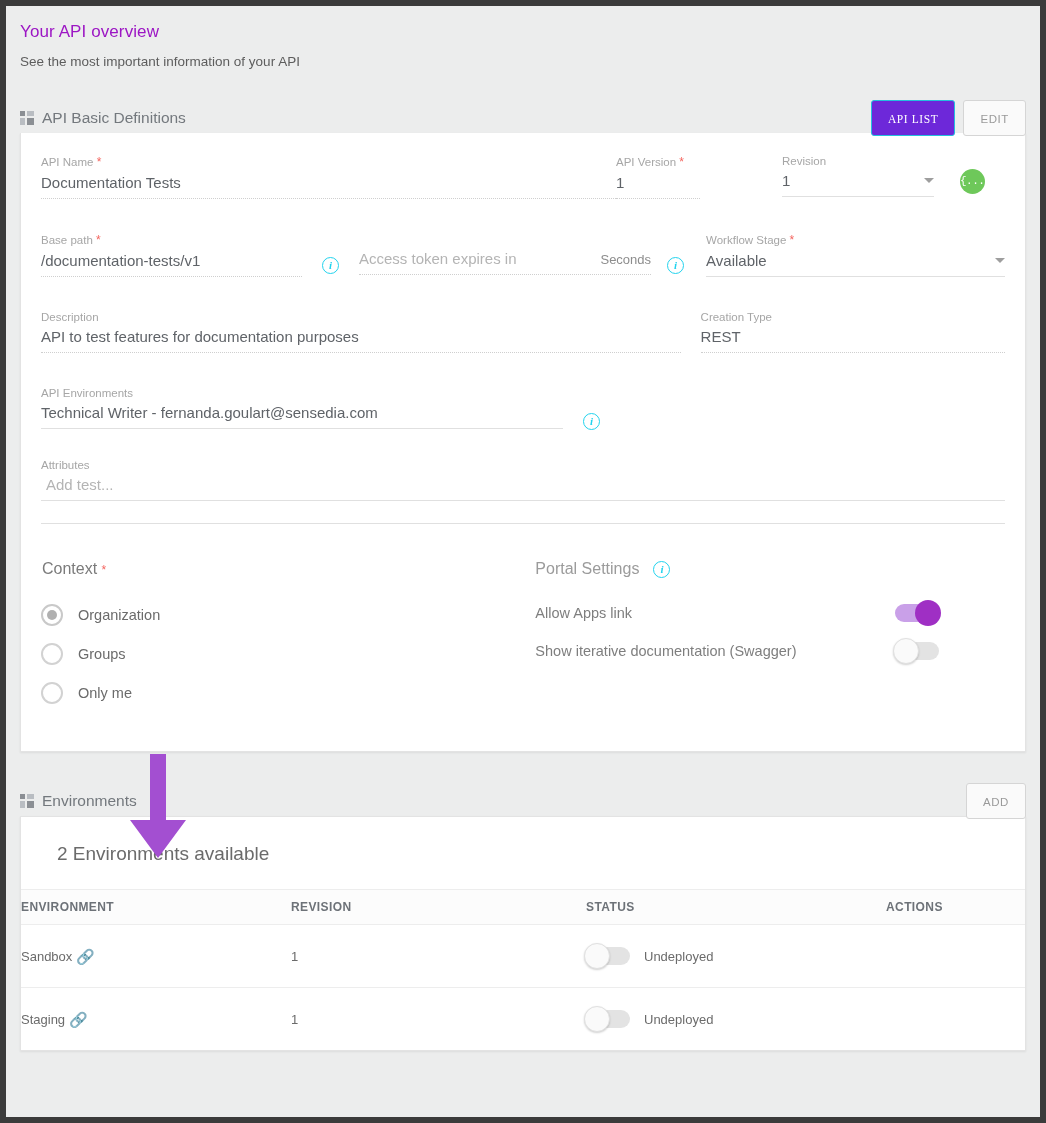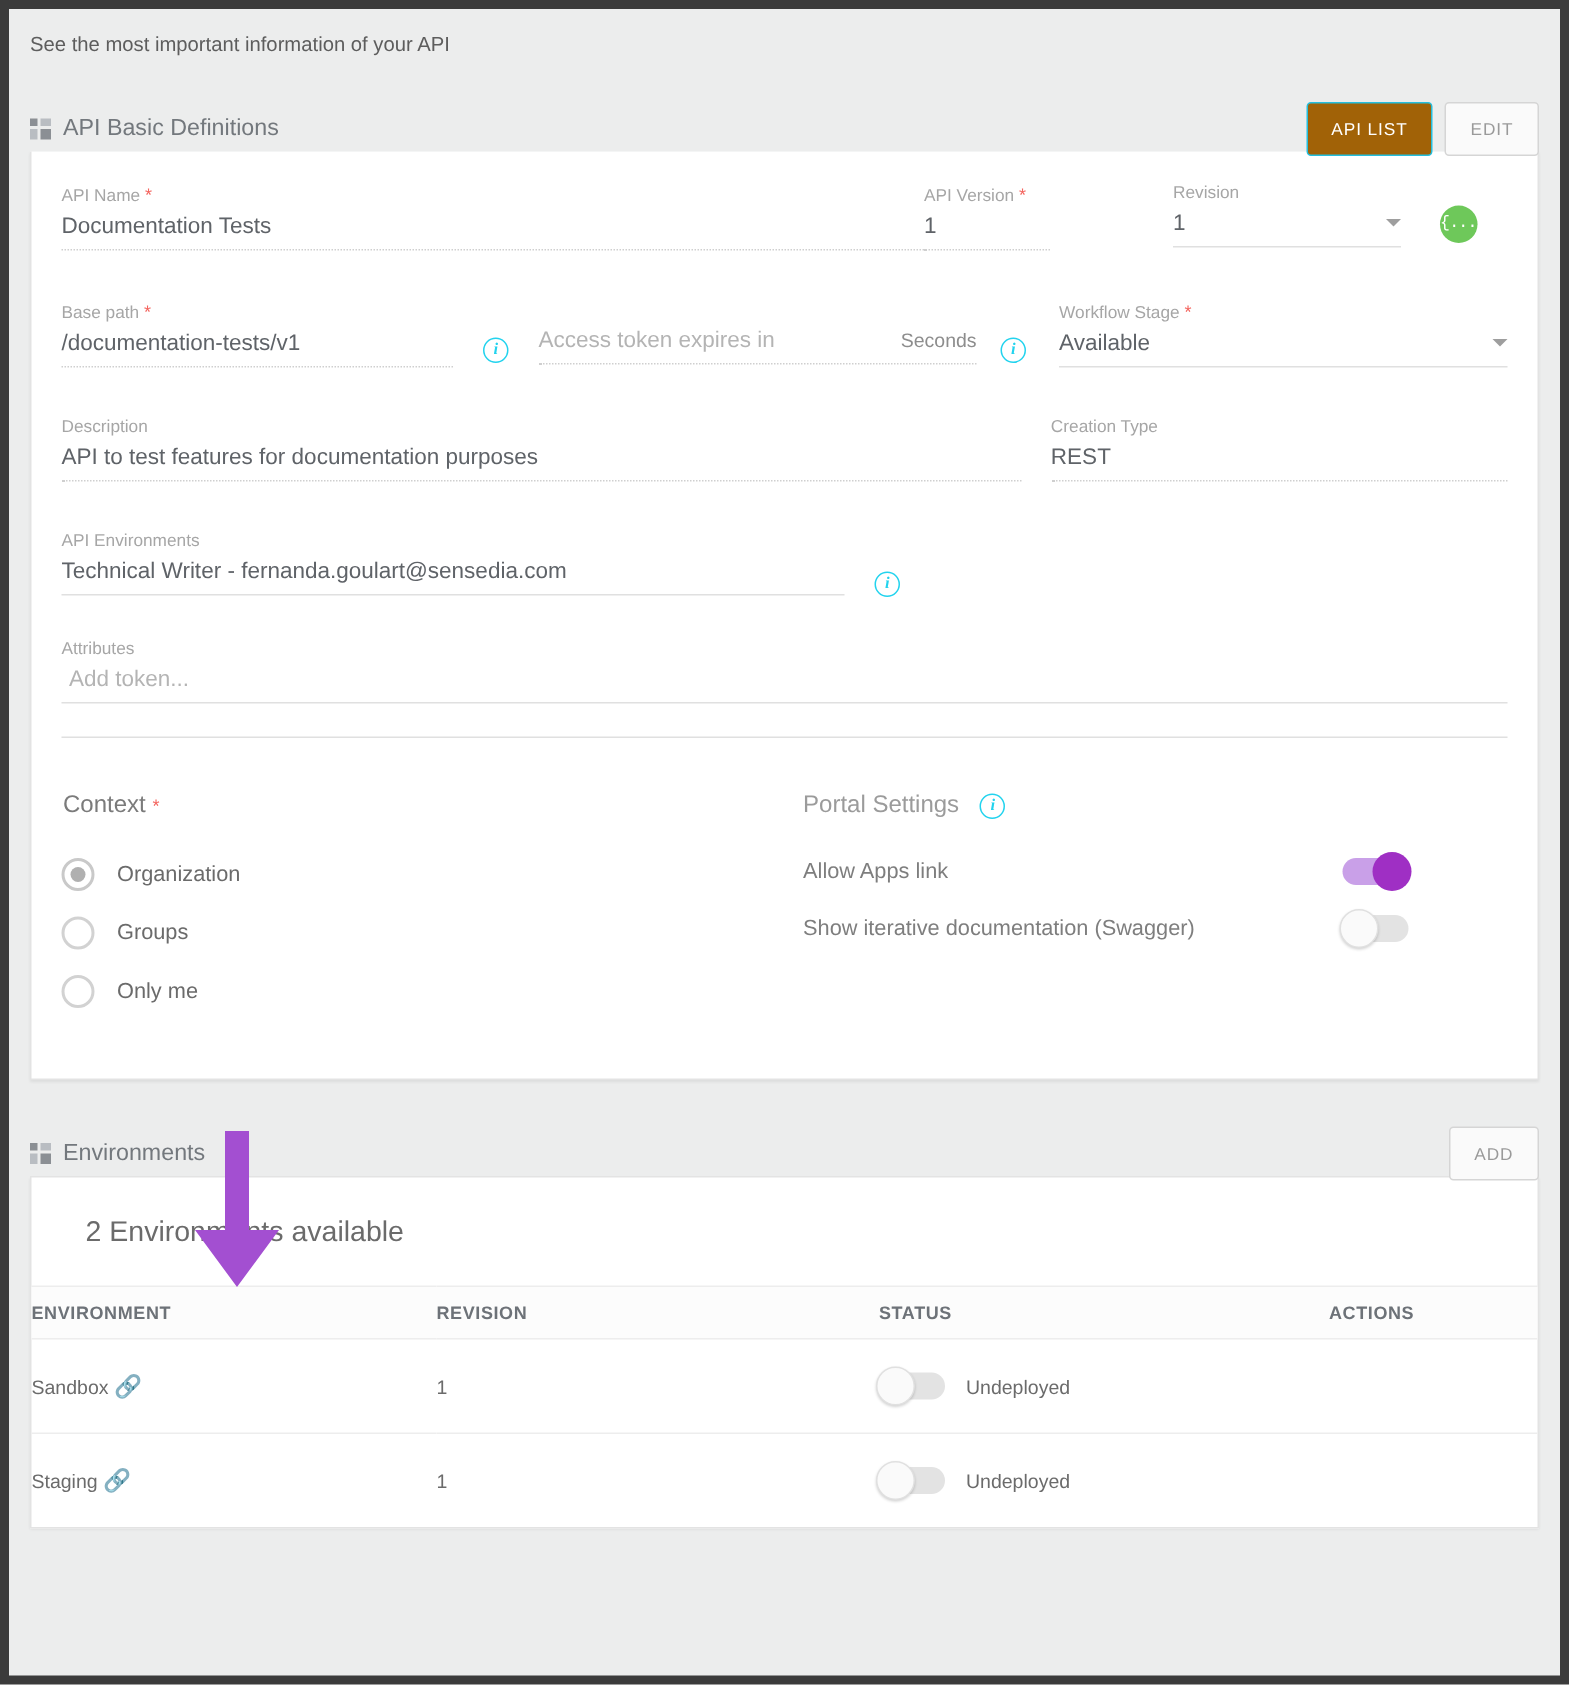--- a/index.html
+++ b/index.html
@@ -40,21 +40,21 @@
   .section-title { color:#73787d; font-size:15.5px; font-weight:400; }
   .section-actions { margin-left:auto; display:flex; gap:8px; align-items:center; }
 
   .btn {
     font-family:"Liberation Sans", sans-serif;
     font-size:11.5px; letter-spacing:.6px;
     padding:0 16px; height:36px; line-height:36px;
     border-radius:3px; cursor:pointer; border:1px solid transparent;
     background:transparent; display:inline-block;
   }
-  .btn-primary { background:#a16207; color:#ffffff; border-color:#24bfde; }
+  .btn-primary { background:#6d28d9; color:#ffffff; border-color:#24bfde;font-family:Liberation Serif, serif; }
   .btn-ghost { background:#fafafa; color:#9a9a9a; border:1px solid #d5d5d5; }
 
   
   .card {
     margin:0 14px; background:#ffffff;
     border:1px solid #e3e3e3; border-top:none;
     box-shadow:0 1px 2px rgba(0,0,0,.07);
   }
   .card-top { padding:22px 20px 8px 20px; }
   .card-divider { height:1px; background:#e0e0e0; margin:14px 0 0 0; }
@@ -142,20 +142,21 @@
 
   
   .arrow { position:absolute; left:120px; top:748px; width:64px; height:108px; }
 </style>
 </head>
 <body>
 
 <div class="frame">
 
   <div class="page-head">
+    <h1 class="page-title">Your API overview</h1>
     <p class="page-sub">See the most important information of your API</p>
   </div>
 
   <div class="section-bar">
     <span class="grid-icon">
         <i></i>
         <i></i>
         <i></i>
         <i></i>
       </span>
@@ -234,21 +235,21 @@
           <span class="fvalue uline-solid">Technical Writer - fernanda.goulart@sensedia.com</span>
         </div>
         <div style="margin-left:20px;margin-top:24px;">
           <span class="info-ico">i</span>
         </div>
       </div>
 
       <div class="row" style="margin-top:22px;">
         <div class="field" style="width:975px;">
           <span class="flabel">Attributes</span>
-          <span class="fvalue uline-solid ph" style="padding-left:5px;">Add token...</span>
+          <span class="fvalue uline-solid ph" style="padding-left:5px;">Add test...</span>
         </div>
       </div>
 
       <div class="card-divider"></div>
     </div>
 
     <div class="ctx-wrap">
       <div class="ctx-col">
         <div class="ctx-title">
           <span>Context</span> <span class="req">*</span>

